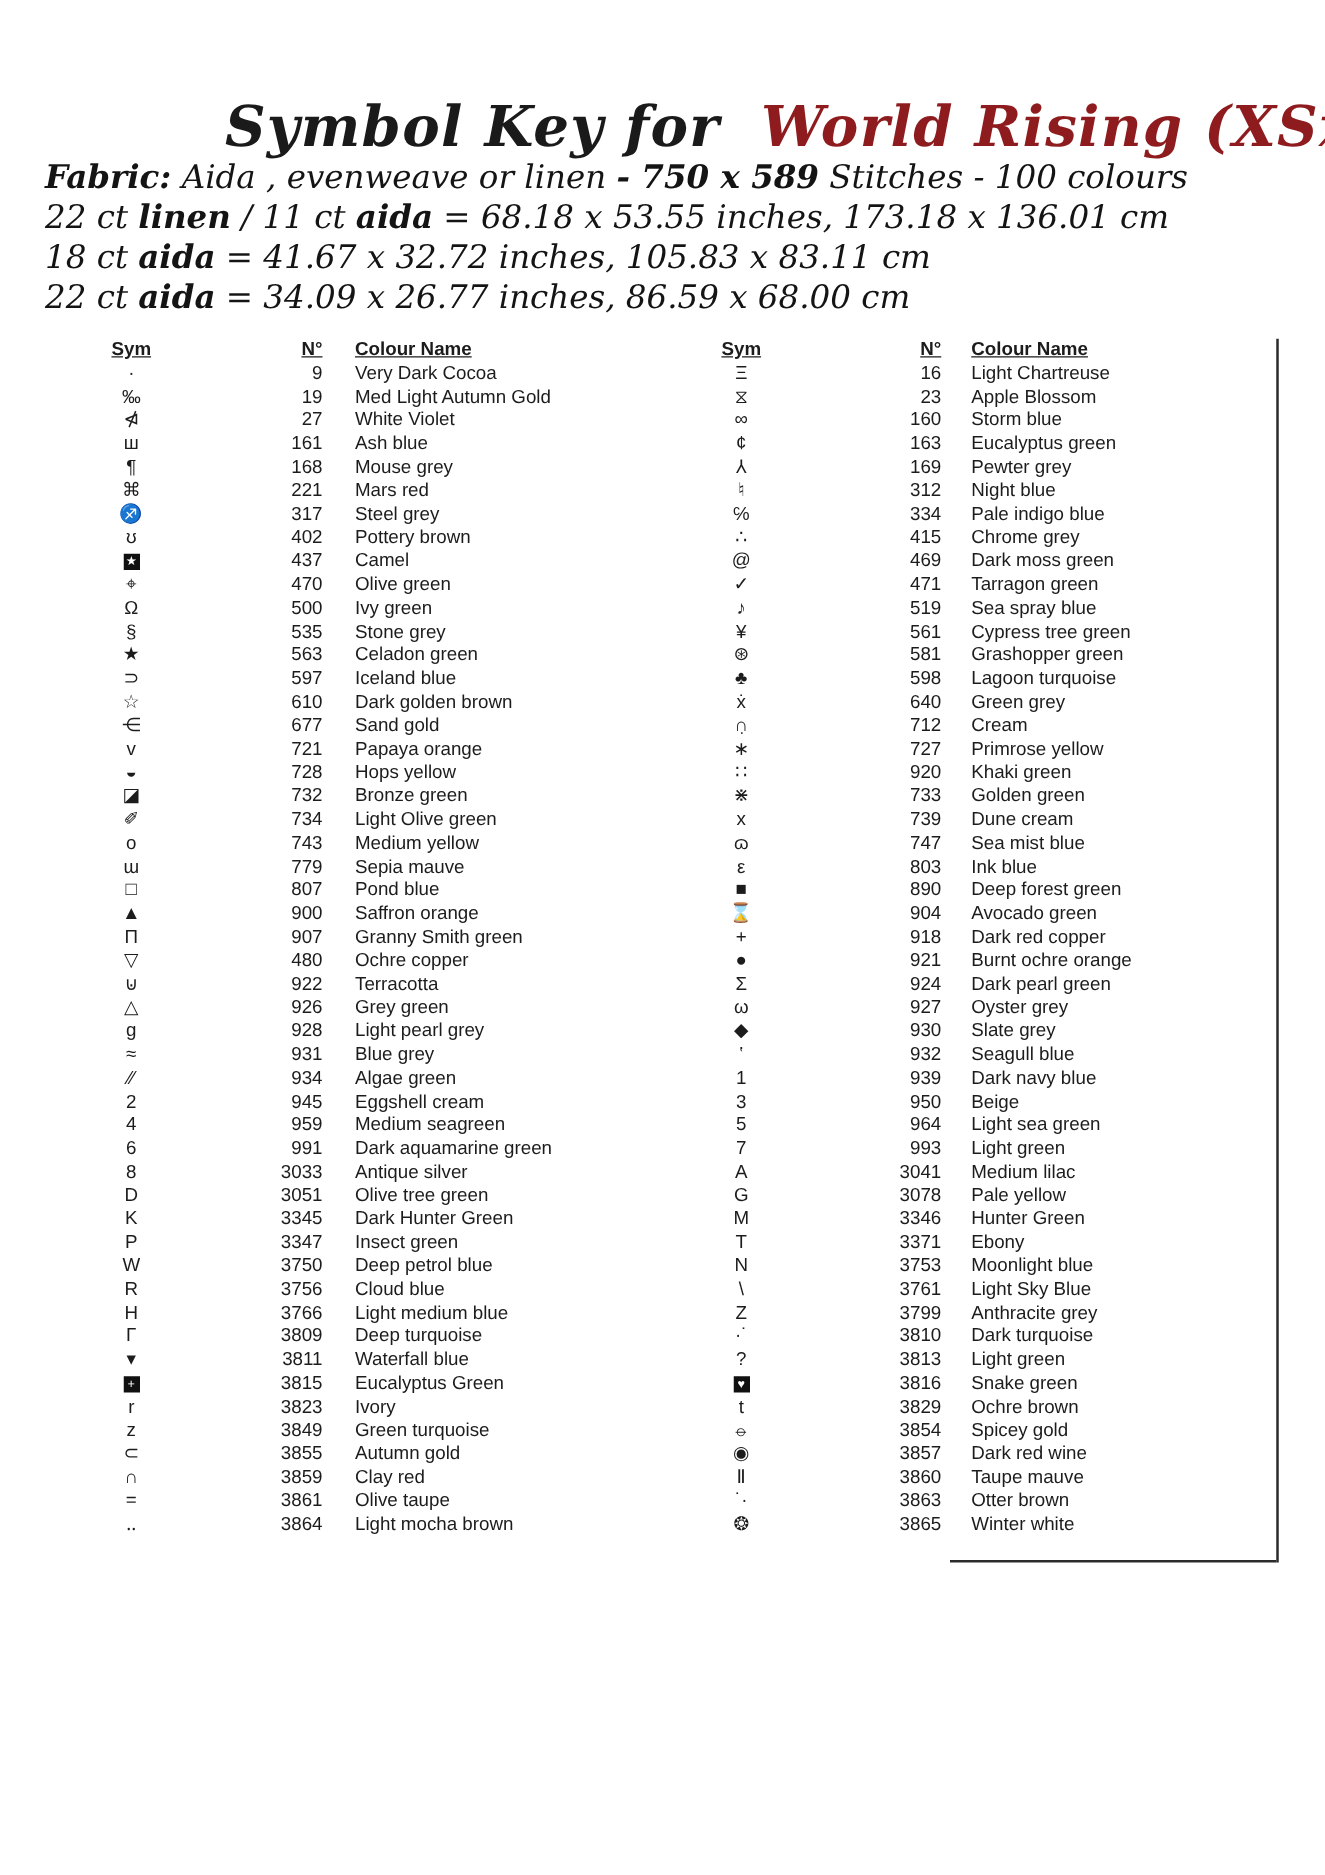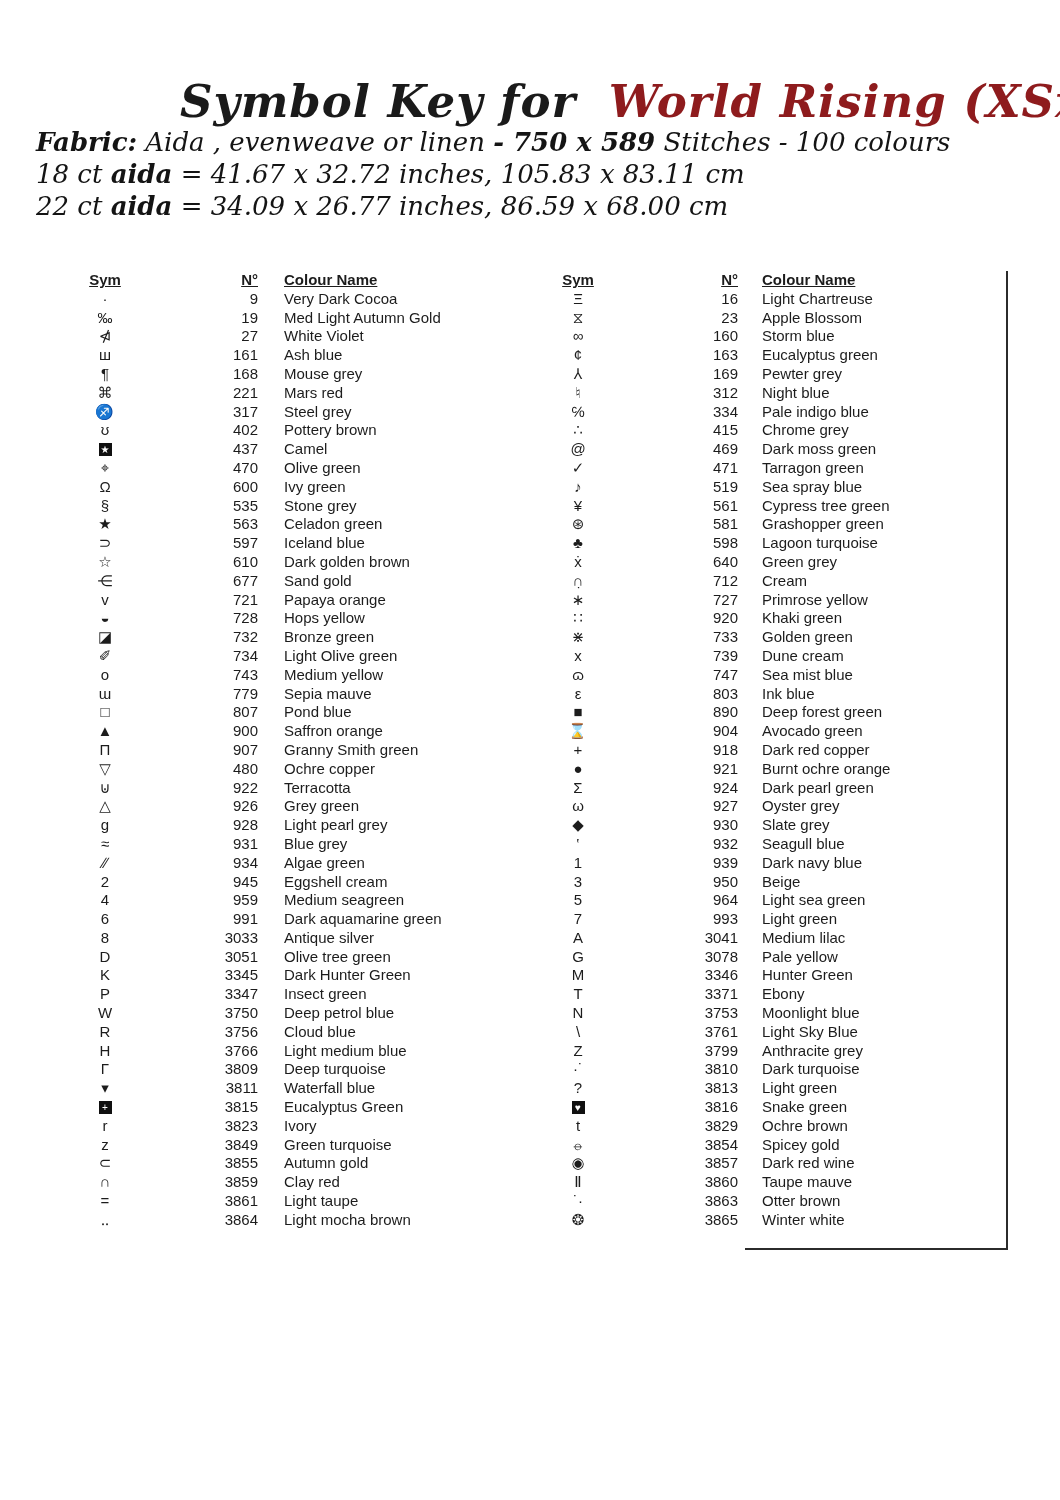--- a/index.html
+++ b/index.html
@@ -26,21 +26,21 @@
   
   .fabric{
     position:absolute;top:126px;left:36px;width:960px;
     font-family:"DejaVu Serif",serif;font-style:italic;
     font-size:26px;line-height:32px;color:#141414;
     white-space:nowrap;
   }
   .fabric .b{font-weight:bold;}
 
   
-  .tables{position:absolute;top:271px;left:70px;display:flex;gap:40px;}
+  .tables{position:absolute;top:271px;left:70px;display:flex;gap:55px;}
   .key-table{
     display:grid;grid-auto-rows:18.8px;
     font-size:15px;line-height:18.8px;color:#1c1c1c;
   }
   #left-table{grid-template-columns:70px 118px 247px;}
   #right-table{
     grid-template-columns:66px 127px 268px;
     border-right:2px solid #2b2b2b;
     position:relative;padding-bottom:20px;
   }
@@ -65,20 +65,21 @@
 
 <div class="page">
 
   <h1 class="title">
     <span class="t-black">Symbol Key for</span>
     <span class="t-red" style="color: rgb(142, 27, 29);">World Rising (XSxI)</span>
   </h1>
 
   <div class="fabric" id="fabric">
       <div><span class="b">Fabric:</span><span>  Aida , evenweave or  linen </span><span class="b">- 750 x 589</span><span> Stitches - 100 colours</span></div>
+      <div><span>22 ct </span><span class="b">linen</span><span> / 11 ct </span><span class="b">aida</span><span> = 68.18 x 53.55 inches, 173.18 x 136.01 cm</span></div>
       <div><span>18 ct </span><span class="b">aida</span><span>  = 41.67 x 32.72 inches, 105.83 x 83.11 cm</span></div>
       <div><span>22 ct </span><span class="b">aida</span><span> = 34.09 x 26.77 inches, 86.59 x 68.00 cm</span></div>
     </div>
 
   <div class="tables">
     <div class="key-table" id="left-table">
         <div class="c-sym hdr"><span>Sym</span></div>
         <div class="c-num hdr"><span>N°</span></div>
         <div class="c-name hdr"><span>Colour Name</span></div>
         <div class="c-sym">·</div>
@@ -105,21 +106,21 @@
         <div class="c-sym">ʊ</div>
         <div class="c-num">402</div>
         <div class="c-name">Pottery brown</div>
         <div class="c-sym"><span class="boxed">★</span></div>
         <div class="c-num">437</div>
         <div class="c-name">Camel</div>
         <div class="c-sym">⌖</div>
         <div class="c-num">470</div>
         <div class="c-name">Olive green</div>
         <div class="c-sym">Ω</div>
-        <div class="c-num">600</div>
+        <div class="c-num">500</div>
         <div class="c-name">Ivy green</div>
         <div class="c-sym">§</div>
         <div class="c-num">535</div>
         <div class="c-name">Stone grey</div>
         <div class="c-sym">★</div>
         <div class="c-num">563</div>
         <div class="c-name">Celadon green</div>
         <div class="c-sym">⊃</div>
         <div class="c-num">597</div>
         <div class="c-name">Iceland blue</div>
@@ -220,21 +221,21 @@
         <div class="c-num">3849</div>
         <div class="c-name">Green turquoise</div>
         <div class="c-sym">⊂</div>
         <div class="c-num">3855</div>
         <div class="c-name">Autumn gold</div>
         <div class="c-sym">∩</div>
         <div class="c-num">3859</div>
         <div class="c-name">Clay red</div>
         <div class="c-sym">=</div>
         <div class="c-num">3861</div>
-        <div class="c-name">Light taupe</div>
+        <div class="c-name">Olive taupe</div>
         <div class="c-sym">‥</div>
         <div class="c-num">3864</div>
         <div class="c-name">Light mocha brown</div>
       </div>
     <div class="key-table" id="right-table">
         <div class="c-sym hdr"><span>Sym</span></div>
         <div class="c-num hdr"><span>N°</span></div>
         <div class="c-name hdr"><span>Colour Name</span></div>
         <div class="c-sym">Ξ</div>
         <div class="c-num">16</div>

